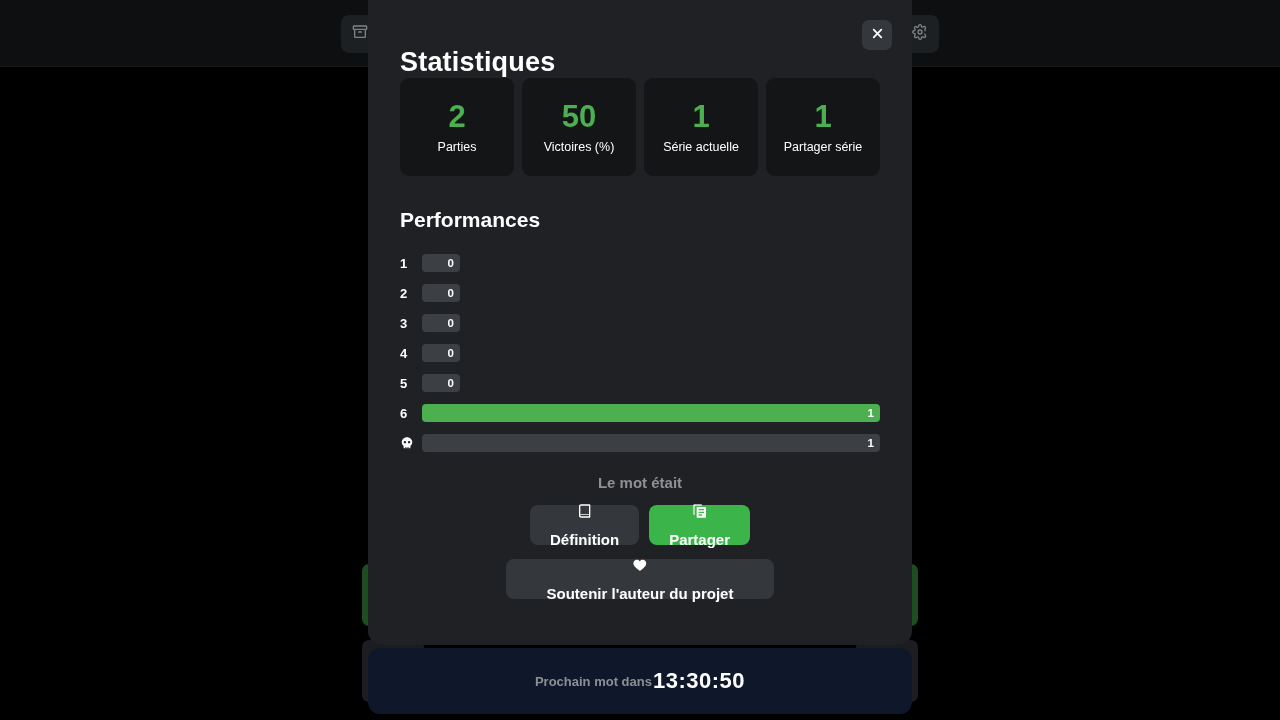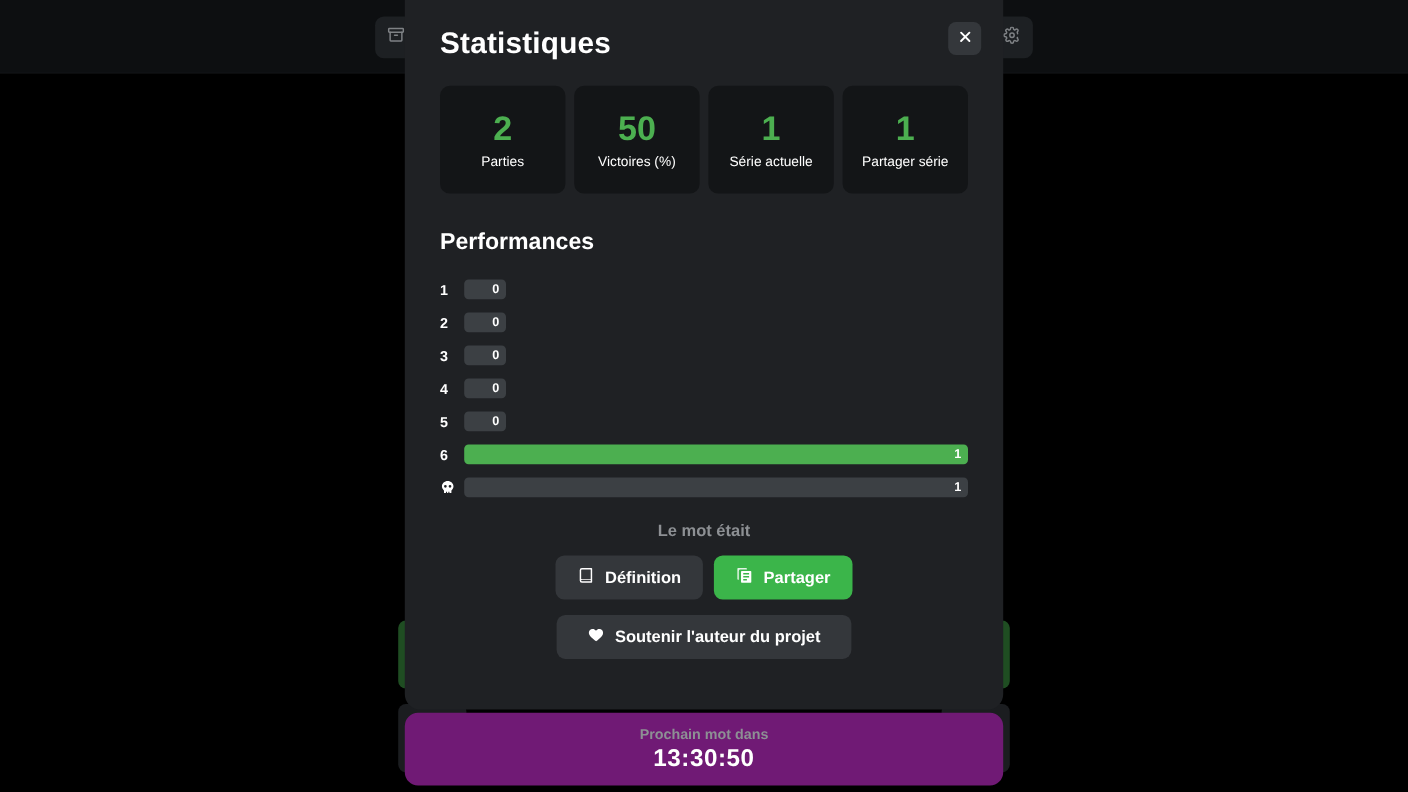--- a/index.html
+++ b/index.html
@@ -66,21 +66,21 @@
     left:368px; top:0px;
     width:544px; height:645px;
     background:#1f2124;
     border-radius:0 0 14px 14px;
     padding:0 32px;
   }
 
   .modal-head {
     position:relative;
     height:78px;
-    display:flex; align-items:center;
+    display:flex; align-items:flex-end;
   }
   .modal-title {
     font-size:27px;
     font-weight:bold;
     color:#ffffff;
     letter-spacing:.2px;
   }
   .close-btn {
     position:absolute;
     right:-12px; top:20px;
@@ -199,33 +199,34 @@
     color:#ffffff;
     font-size:15px;
     font-weight:bold;
     display:flex;
     align-items:center;
     justify-content:center;
     gap:9px;
     padding:0 20px;
     cursor:pointer;
     font-family:"Liberation Sans", sans-serif;
+    flex-direction:column;
   }
   .btn.primary { background:#3bb54a;text-align:right; }
   .btn-wide { width:268px; padding:12px; }
 
   
   .countdown {
     position:absolute;
     left:368px; top:648px;
     width:544px; height:66px;
-    background:#701a75;
+    background:#0f172a;
     border-radius:12px;
     display:flex;
-    flex-direction:column;
+    flex-direction:row;
     align-items:center;
     justify-content:center;
     gap:1px;
   }
   .countdown-label {
     font-size:13px;
     font-weight:bold;
     color:#8d9094;
   }
   .countdown-value {

